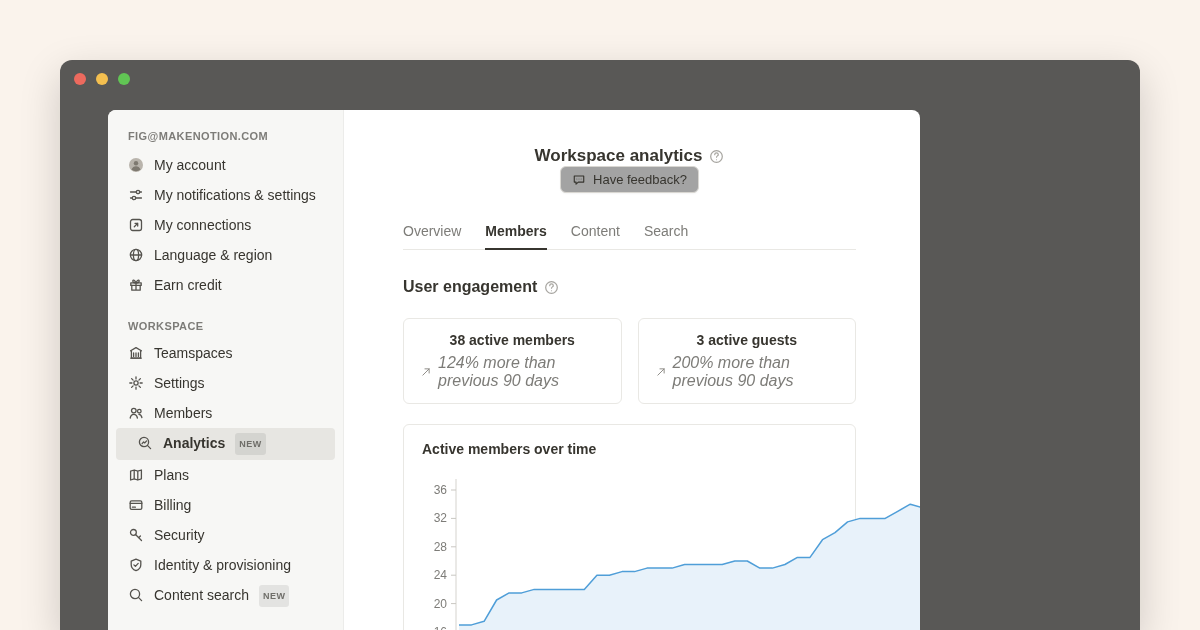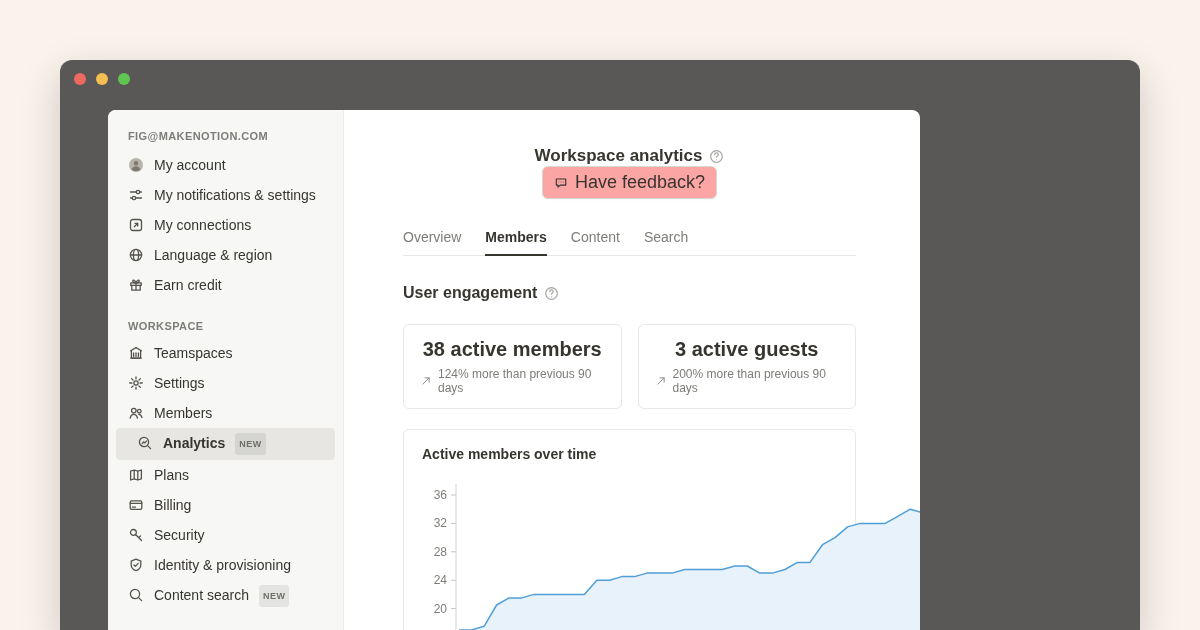--- a/index.html
+++ b/index.html
@@ -38,44 +38,44 @@
   .badge {
     font-size:9px; font-weight:700; color:#6f6e69; background:rgba(0,0,0,.08);
     padding:1px 4px; border-radius:3px; letter-spacing:.5px; align-self:center; white-space:nowrap;
   }
   
   .main { flex:1; padding:36px 64px 0 59px; overflow:hidden; }
   .main-header { display:flex; justify-content:space-between; align-items:center;flex-direction:column; }
   .page-title { font-size:17px; font-weight:700; display:flex; align-items:center; gap:7px; }
   .help { color:#a7a5a0; display:flex; align-items:center; }
   .btn-feedback {
-    display:flex; align-items:center; gap:7px; font-size:18px; color:#37352f;
-    background:#fca5a5; border:1px solid #d9d7d2; border-radius:6px; padding:5px 11px;
+    display:flex; align-items:center; gap:7px; font-size:13px; color:#37352f;
+    background:#a3a3a3; border:1px solid #d9d7d2; border-radius:6px; padding:5px 11px;
     cursor:pointer; font-family:inherit; box-shadow:0 1px 2px rgba(0,0,0,.04);
   }
   .tabs { display:flex; gap:24px; margin-top:30px; border-bottom:1px solid #e9e8e4; }
   .tab {
     font-size:14px; color:#7d7c78; padding-bottom:9px; cursor:pointer;
     border-bottom:2px solid transparent; margin-bottom:-1px;
   }
   .tab.active { color:#37352f; font-weight:700; border-color:#37352f; }
   .section-row { display:flex; justify-content:space-between; align-items:center; margin-top:28px; }
   .section-title { font-size:16px; font-weight:700; display:flex; align-items:center; gap:7px; }
   .date-pill {
     display:flex; align-items:center; gap:7px; font-size:13px; font-weight:600; color:#2383e2;
     background:#f1f8fe; border:1px solid #a9cff0; border-radius:15px; padding:4px 12px;
     cursor:pointer; font-family:inherit;
   }
   .stats { display:flex; gap:16px; margin-top:22px; }
   .stat-card {
     flex:1; border:1px solid #e9e8e4; border-radius:6px; padding:13px 16px;
     display:flex; flex-direction:column; align-items:center; gap:6px; background:#fff;
   }
-  .stat-value { font-size:20px; font-weight:700; color:#37352f; }
-  .stat-delta { font-size:12px; color:#7d7c78; display:flex; align-items:center; gap:6px; }
+  .stat-value { font-size:14px; font-weight:700; color:#37352f; }
+  .stat-delta { font-size:16px; color:#7d7c78; display:flex; align-items:center; gap:6px;font-style:italic; }
   .stat-delta .ic { color:#8d8b86; display:flex; }
   .chart-card {
     margin-top:20px; border:1px solid #e9e8e4; border-radius:6px;
     padding:16px 18px; height:400px; background:#fff;
   }
   .chart-title { font-size:14px; font-weight:700; color:#37352f; }
   svg.chart { display:block; margin-top:16px; }
   .js-icon { display:flex; align-items:center; }
 </style>
 </head>

